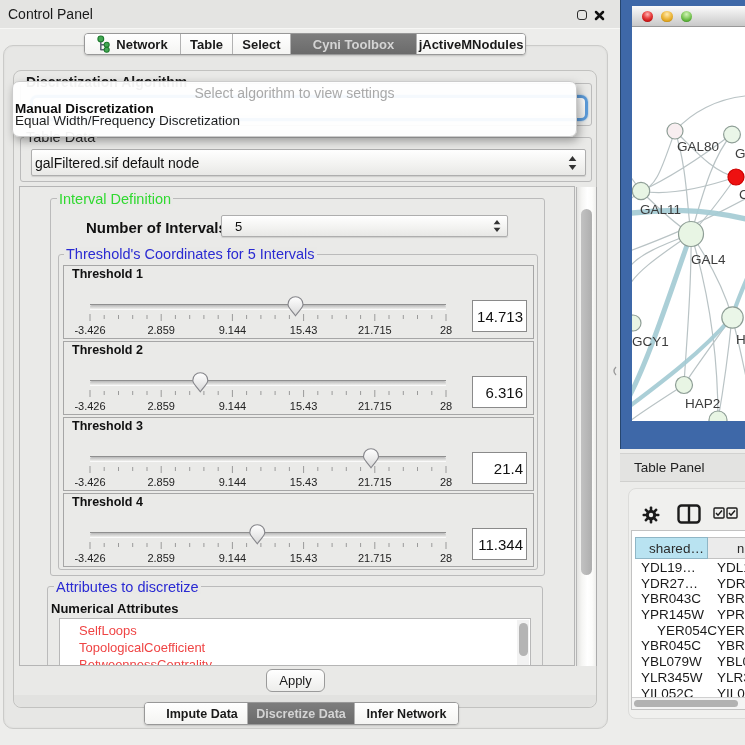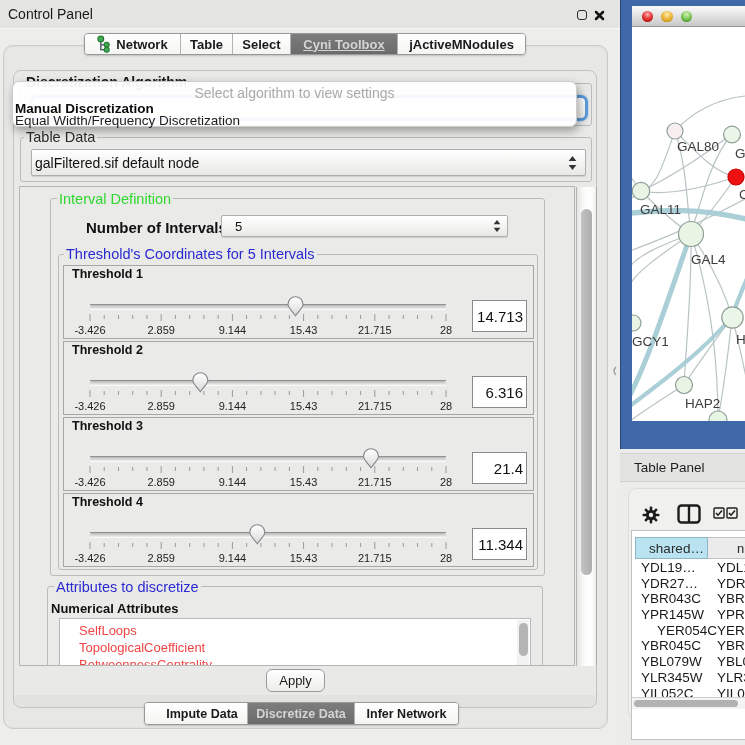--- a/index.html
+++ b/index.html
@@ -37,21 +37,21 @@
           <path d="M3.8,6.5 V15.2 M3.8,9.8 H7 M3.8,14.8 H7" stroke="#5a6271" stroke-width="1.5" fill="none"></path>
           <circle cx="3.8" cy="3.9" r="2.9" fill="#43a853" stroke="#1e7a2e" stroke-width="1.1"></circle>
           <circle cx="9.7" cy="9.8" r="2.5" fill="#43a853" stroke="#1e7a2e" stroke-width="1.1"></circle>
           <circle cx="9.7" cy="14.8" r="2.5" fill="#43a853" stroke="#1e7a2e" stroke-width="1.1"></circle>
         </svg>Network</div>
 <div class="tabdiv"></div>
       <div class="tabseg" style="width:51px;">Table</div>
 <div class="tabdiv"></div>
       <div class="tabseg" style="width:57px;">Select</div>
 <div class="tabdiv"></div>
-      <div class="tabseg tseg-dark" style="width:106px;text-decoration:underline;">Cyni Toolbox</div>
+      <div class="tabseg tseg-dark" style="width:125px;">Cyni Toolbox</div>
 <div class="tabdiv"></div>
       <div class="tabseg" style="flex:1;">jActiveMNodules</div>
 </div>
 <div class="groupbox" style="left:20px;top:83px;width:572px;height:43px;"></div>
 <div class="grouptitle" style="left:24px;top:75px;color:#1a1a1a;font-weight:bold;font-size:14px;background:none;">Discretization Algorithm</div>
 <div class="abs" style="left:30px;top:95px;width:558px;height:26px;border-radius:7px;border:3.5px solid #5b9ad8;background:linear-gradient(#ffffff,#ededeb);box-shadow:0 0 2px #7ab0e0;"></div>
 <div class="groupbox" style="left:20px;top:137px;width:572px;height:45px;"></div>
 <div class="grouptitle" style="left:24px;top:130px;color:#2b2b2b;">Table Data</div>
 <div class="combo" style="left:31px;top:149px;width:555px;height:27px;">
       <div class="ctext">galFiltered.sif default node</div>
@@ -135,21 +135,21 @@
         <div class="listitem" style="margin-top:3px;">SelfLoops</div>
         <div class="listitem">TopologicalCoefficient</div>
         <div class="listitem">BetweennessCentrality</div>
         <div class="abs" style="right:1px;top:1px;bottom:1px;width:12px;background:#f2f2f2;">
           <div class="abs" style="left:1.5px;top:3px;width:9px;height:33px;background:#b4b4b4;border-radius:5px;"></div>
         </div>
       </div>
 </div>
 <div class="abs" style="left:576px;top:187px;width:21px;height:479px;background:linear-gradient(90deg,#e3e3e1 0,#f5f5f3 25%,#ffffff 55%,#fcfcfa 80%,#eeeeec 100%);border-left:1px solid #b5b5b5;border-right:1px solid #ababab;"></div>
 <div class="abs" style="left:581px;top:209px;width:11px;height:366px;background:linear-gradient(90deg,#c2c2c2,#aeaeae);border-radius:6px;"></div>
-<div class="abs" style="left:12px;top:81px;width:565px;height:46px;background:rgba(255,255,255,0.94);border:1px solid #cccccc;border-radius:7px;box-shadow:2px 4px 10px rgba(0,0,0,0.35);">
+<div class="abs" style="left:12px;top:81px;width:565px;height:56px;background:rgba(255,255,255,0.94);border:1px solid #cccccc;border-radius:7px;box-shadow:2px 4px 10px rgba(0,0,0,0.35);">
 <div style="position:absolute;left:0;right:0;top:4px;font-size:14px;color:#a9a9a9;text-align:center;line-height:14px;">Select algorithm to view settings</div>
 <div style="position:absolute;left:2px;top:20px;font-size:13.5px;font-weight:bold;color:#0c0c0c;line-height:14px;">Manual Discretization</div>
 <div style="position:absolute;left:2px;top:32px;font-size:13.5px;color:#1c1c1c;line-height:14px;">Equal Width/Frequency Discretization</div>
 </div>
 <div class="abs" style="left:266px;top:669px;width:59px;height:23px;background:linear-gradient(#ffffff,#ededeb);border:1px solid #9a9a9a;border-radius:6px;font-size:13px;color:#1a1a1a;display:flex;align-items:center;justify-content:center;">Apply</div>
 <div class="abs" style="left:144px;top:702px;width:315px;height:23px;background:#fdfdfd;border:1px solid #989898;border-radius:4px;display:flex;overflow:hidden;box-shadow:0 1px 2px rgba(0,0,0,0.18);">
 <div class="tabseg" style="width:102px;font-size:12.5px;padding-left:12px;">Impute Data</div>
 <div class="tabdiv"></div>
       <div class="tabseg tseg-dark" style="width:106px;font-size:12.5px;">Discretize Data</div>
 <div class="tabdiv"></div>
@@ -233,21 +233,21 @@
       <path d="M12,1.5 V18.5" stroke="#1c1c1c" stroke-width="2.4"></path>
     </svg>
 <svg class="abs" style="left:713px;top:507px;" width="12" height="12" viewBox="0 0 12 12">
       <rect x="1" y="1" width="10" height="10" rx="1" fill="none" stroke="#1c1c1c" stroke-width="1.4"></rect>
       <path d="M3,6 L5,8.2 L9,3.4" stroke="#1c1c1c" stroke-width="1.5" fill="none"></path>
     </svg>
 <svg class="abs" style="left:726px;top:507px;" width="12" height="12" viewBox="0 0 12 12">
       <rect x="1" y="1" width="10" height="10" rx="1" fill="none" stroke="#1c1c1c" stroke-width="1.4"></rect>
       <path d="M3,6 L5,8.2 L9,3.4" stroke="#1c1c1c" stroke-width="1.5" fill="none"></path>
     </svg>
-<div class="abs" style="left:631px;top:530px;width:114px;height:210px;background:#fff;border:1px solid #c2c2c2;border-right:none;overflow:hidden;">
+<div class="abs" style="left:631px;top:530px;width:114px;height:180px;background:#fff;border:1px solid #c2c2c2;border-right:none;overflow:hidden;">
 <div class="abs" style="left:3px;top:6px;width:73px;height:22px;background:#b9e3f1;border:1px solid #8fb6c6;font-size:13.5px;color:#2a2a2a;text-align:center;line-height:21px;padding-left:10px;">shared…</div>
 <div class="abs" style="left:76px;top:6px;width:40px;height:22px;background:#ebebeb;border:1px solid #c2c2c2;border-left:none;font-size:13px;color:#2a2a2a;line-height:21px;padding-left:29px;">n</div>
 <div class="abs" style="left:0;top:29px;width:114px;">
 <div class="trow">
           <span style="position:absolute;left:9px;">YDL19…</span>
           <span style="position:absolute;left:85px;">YDL1</span>
         </div>
 <div class="trow">
           <span style="position:absolute;left:9px;">YDR27…</span>
           <span style="position:absolute;left:85px;">YDR2</span>

